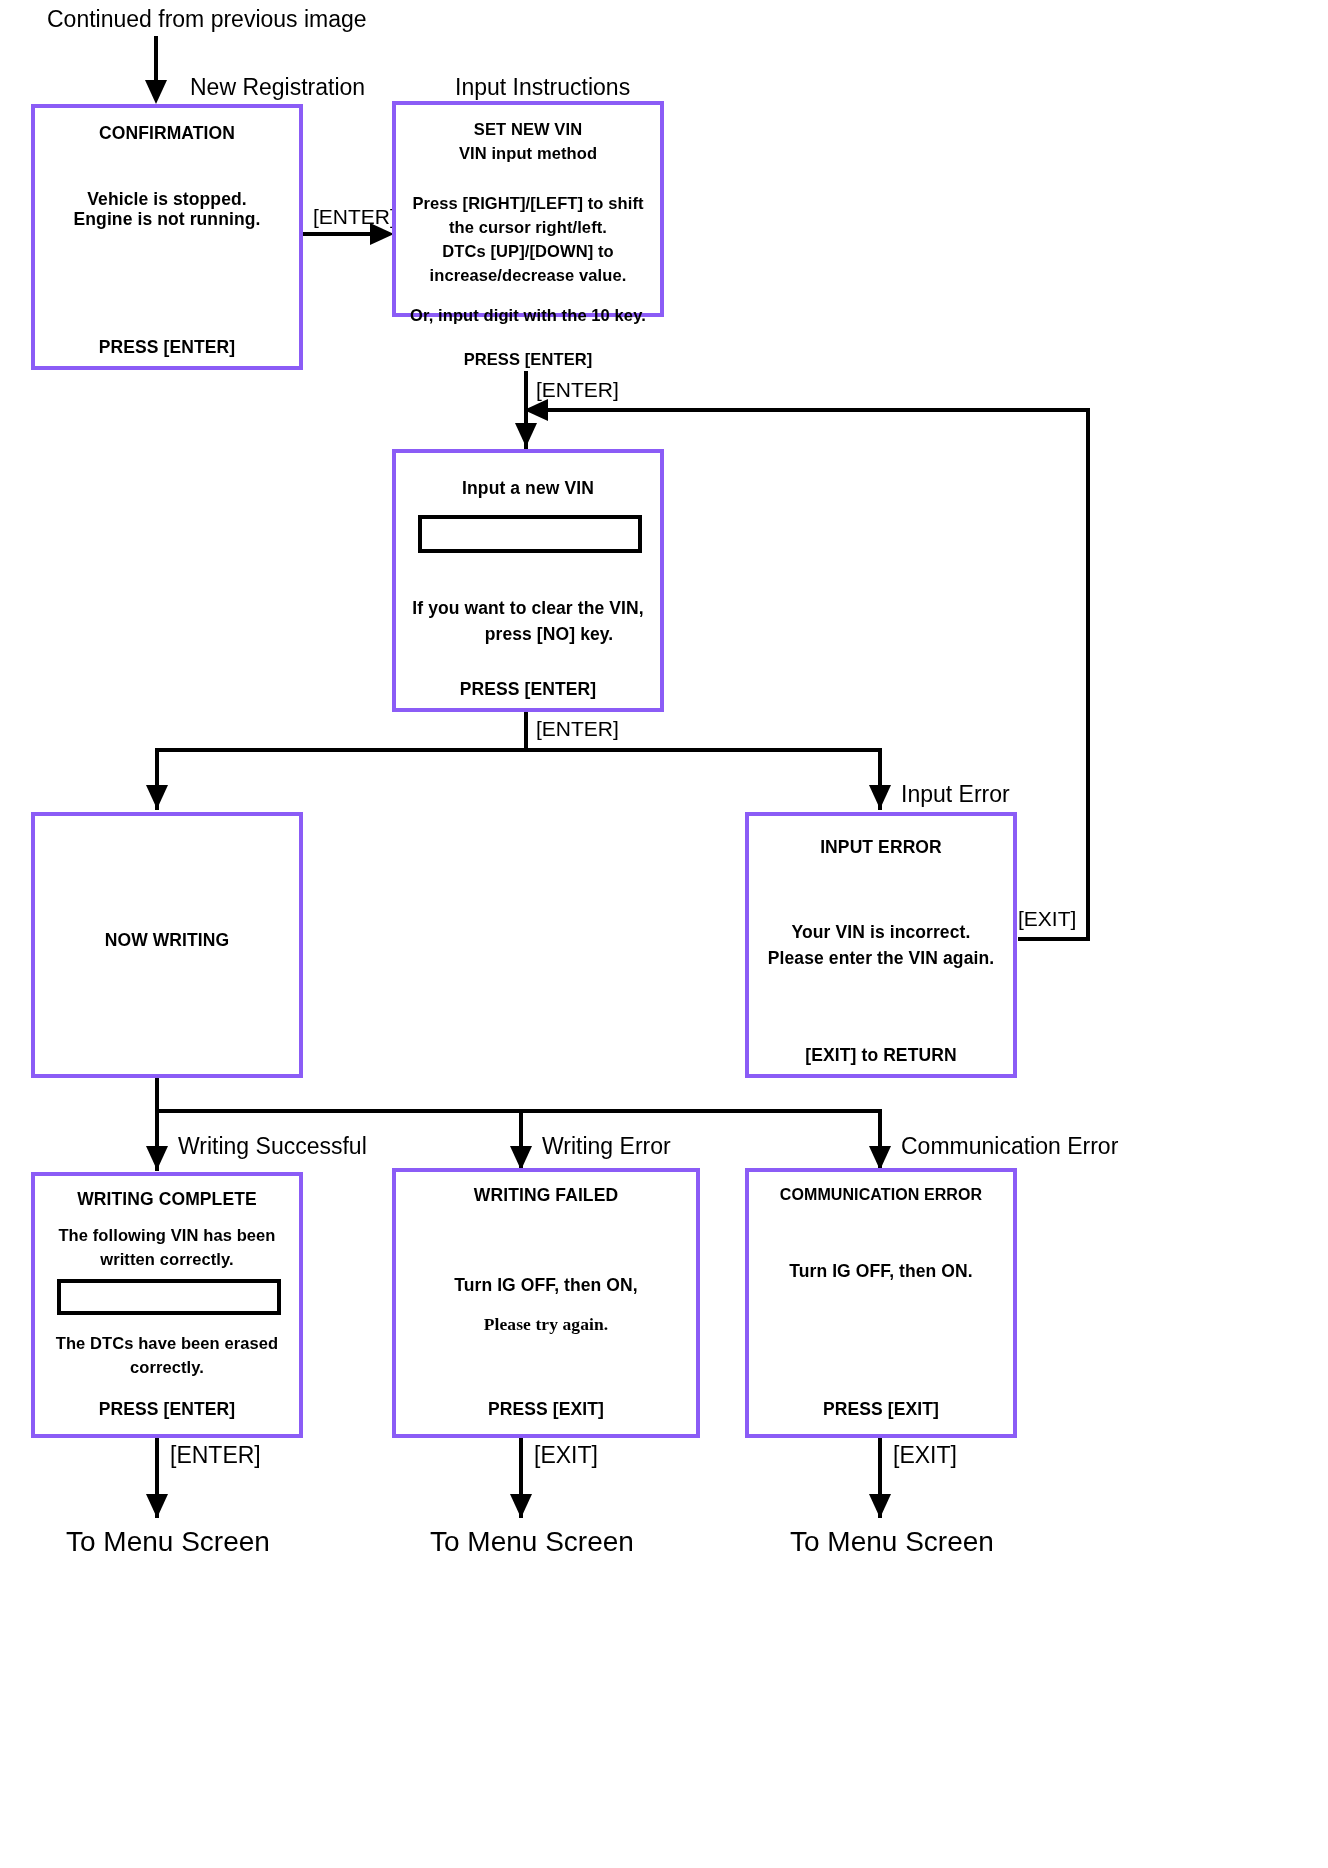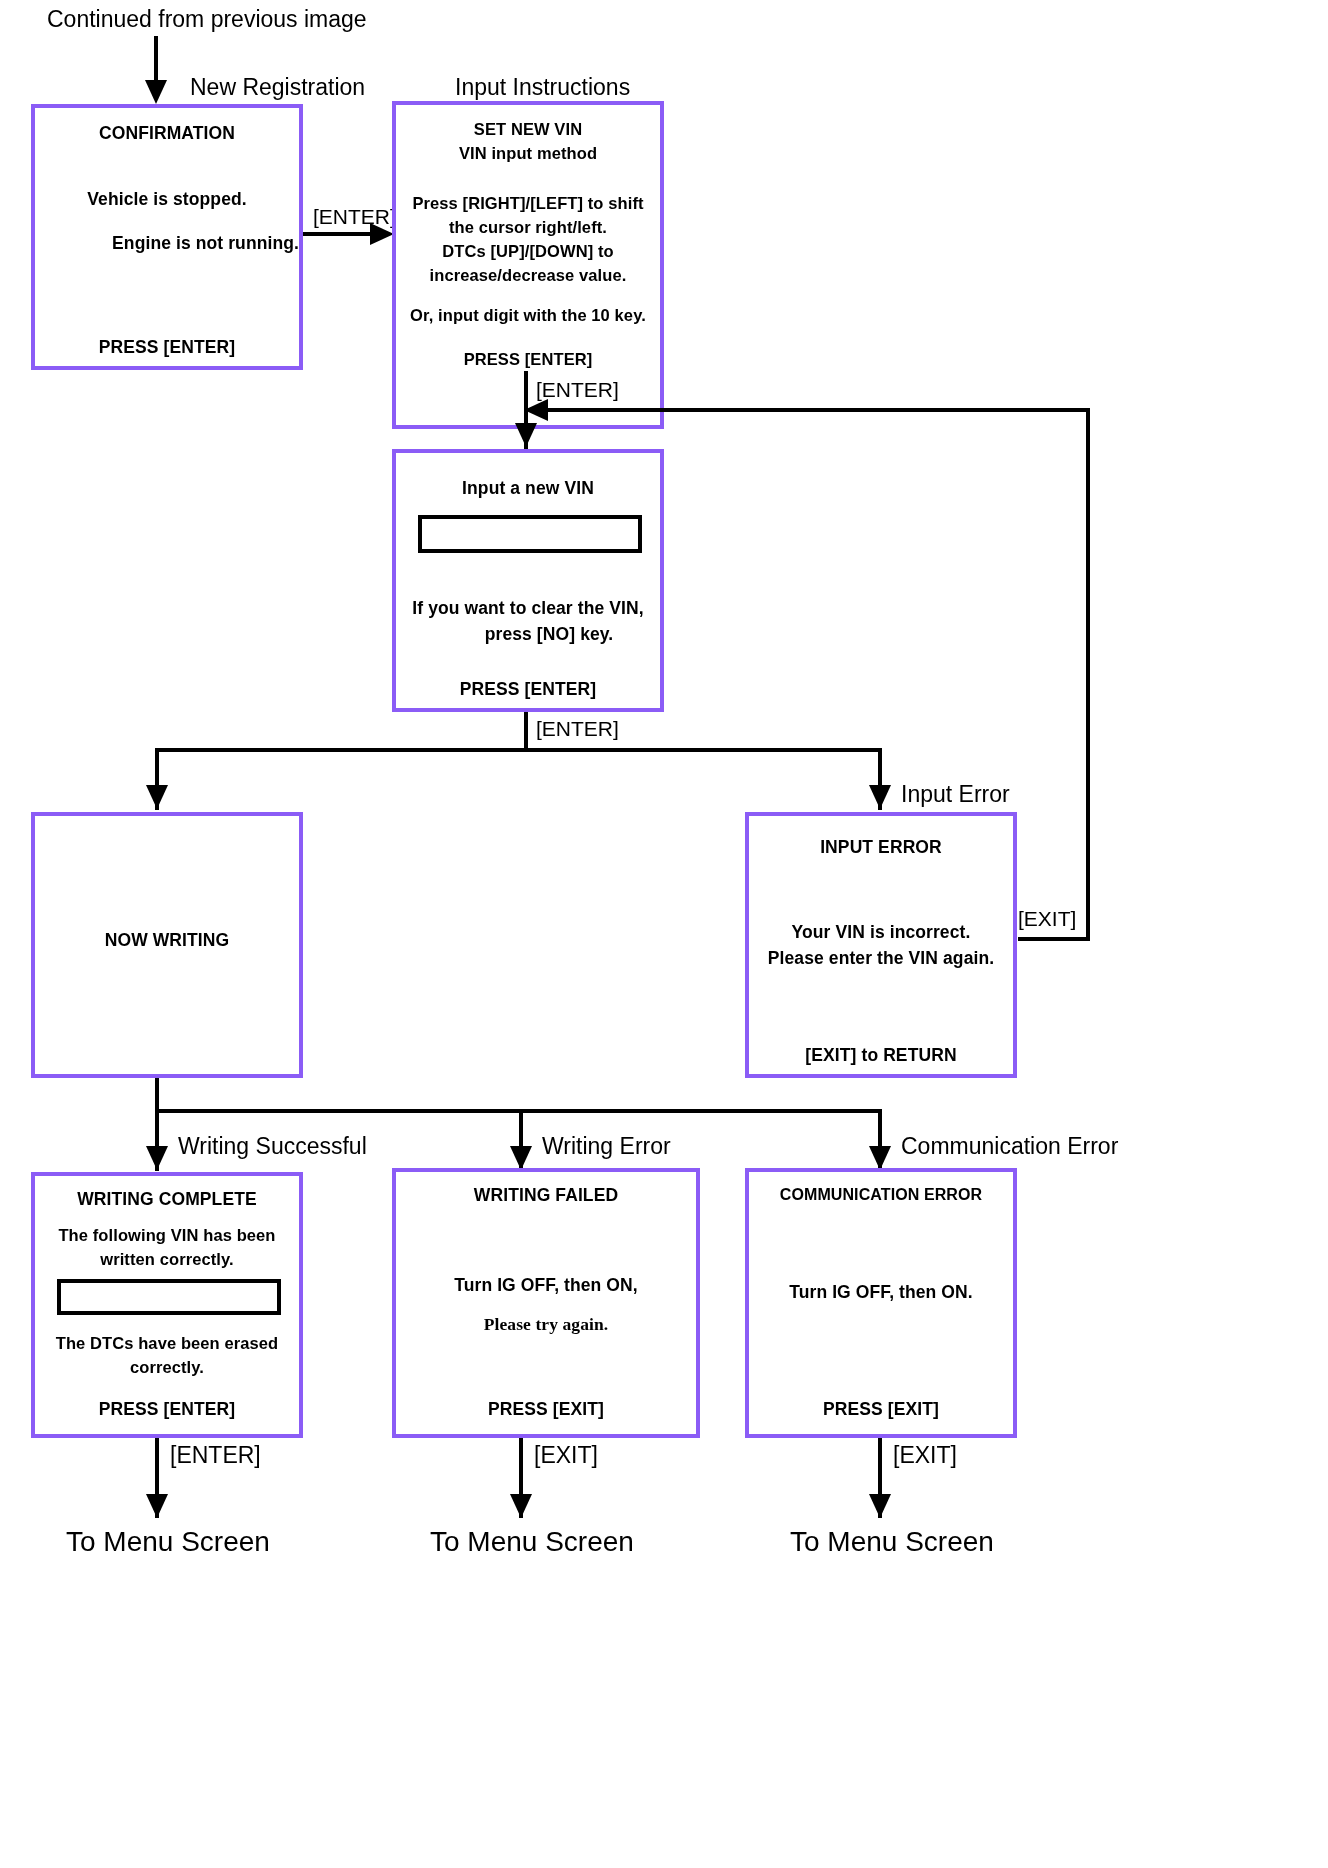--- a/index.html
+++ b/index.html
@@ -48,31 +48,31 @@
   <div class="lbl lbl-bigger" style="left:47px;top:8px;">Continued from previous image</div>
 
   <div class="ln v" style="left:154px;top:36px;height:60px;"></div>
   <div class="ah down" style="left:145px;top:80px;"></div>
 
   <div class="lbl lbl-bigger" style="left:190px;top:76px;">New Registration</div>
 
   <div class="scr" style="left:31px;top:104px;width:272px;height:266px;">
     <div class="t s18" style="top:14px;">CONFIRMATION</div>
     <div class="t s18" style="top:80px;">Vehicle is stopped.</div>
-    <div class="t s18" style="top:124px;text-align:right;">Engine is not running.</div>
+    <div class="t s18" style="top:100px;">Engine is not running.</div>
     <div class="t s18" style="top:228px;">PRESS [ENTER]</div>
   </div>
 
   <div class="ln h" style="left:303px;top:232px;width:75px;"></div>
   <div class="ah right" style="left:370px;top:223px;"></div>
   <div class="lbl" style="left:313px;top:206px;">[ENTER]</div>
 
   <div class="lbl lbl-bigger" style="left:455px;top:76px;">Input Instructions</div>
 
-  <div class="scr" style="left:392px;top:101px;width:272px;height:328px;">
+  <div class="scr" style="left:392px;top:101px;width:272px;height:216px;">
     <div class="t s17" style="top:14px;">SET NEW VIN</div>
     <div class="t s17" style="top:38px;">VIN input method</div>
     <div class="t s17" style="top:88px;">Press [RIGHT]/[LEFT] to shift</div>
     <div class="t s17" style="top:112px;">the cursor right/left.</div>
     <div class="t s17" style="top:136px;">DTCs [UP]/[DOWN] to</div>
     <div class="t s17" style="top:160px;">increase/decrease value.</div>
     <div class="t s17" style="top:200px;">Or, input digit with the 10 key.</div>
     <div class="t s17" style="top:244px;">PRESS [ENTER]</div>
   </div>
 
@@ -149,21 +149,21 @@
 
   <div class="scr" style="left:392px;top:1168px;width:308px;height:270px;">
     <div class="t s18" style="top:12px;">WRITING FAILED</div>
     <div class="t s18" style="top:102px;">Turn IG OFF, then ON,</div>
     <div class="t s18" style="top:141px;font-family:Liberation Serif, serif;">Please try again.</div>
     <div class="t s18" style="top:226px;">PRESS [EXIT]</div>
   </div>
 
   <div class="scr" style="left:745px;top:1168px;width:272px;height:270px;">
     <div class="t s16" style="top:13px;">COMMUNICATION ERROR</div>
-    <div class="t s18" style="top:109px;">Turn IG OFF, then ON.</div>
+    <div class="t s18" style="top:88px;">Turn IG OFF, then ON.</div>
     <div class="t s18" style="top:226px;">PRESS [EXIT]</div>
   </div>
 
   <div class="ln v" style="left:155px;top:1438px;height:80px;"></div>
   <div class="ah down" style="left:146px;top:1494px;"></div>
   <div class="lbl lbl-bigger" style="left:170px;top:1444px;">[ENTER]</div>
   <div class="lbl lbl-bigger" style="left:66px;top:1528px;font-size:28px;">To Menu Screen</div>
 
   <div class="ln v" style="left:519px;top:1438px;height:80px;"></div>
   <div class="ah down" style="left:510px;top:1494px;"></div>

